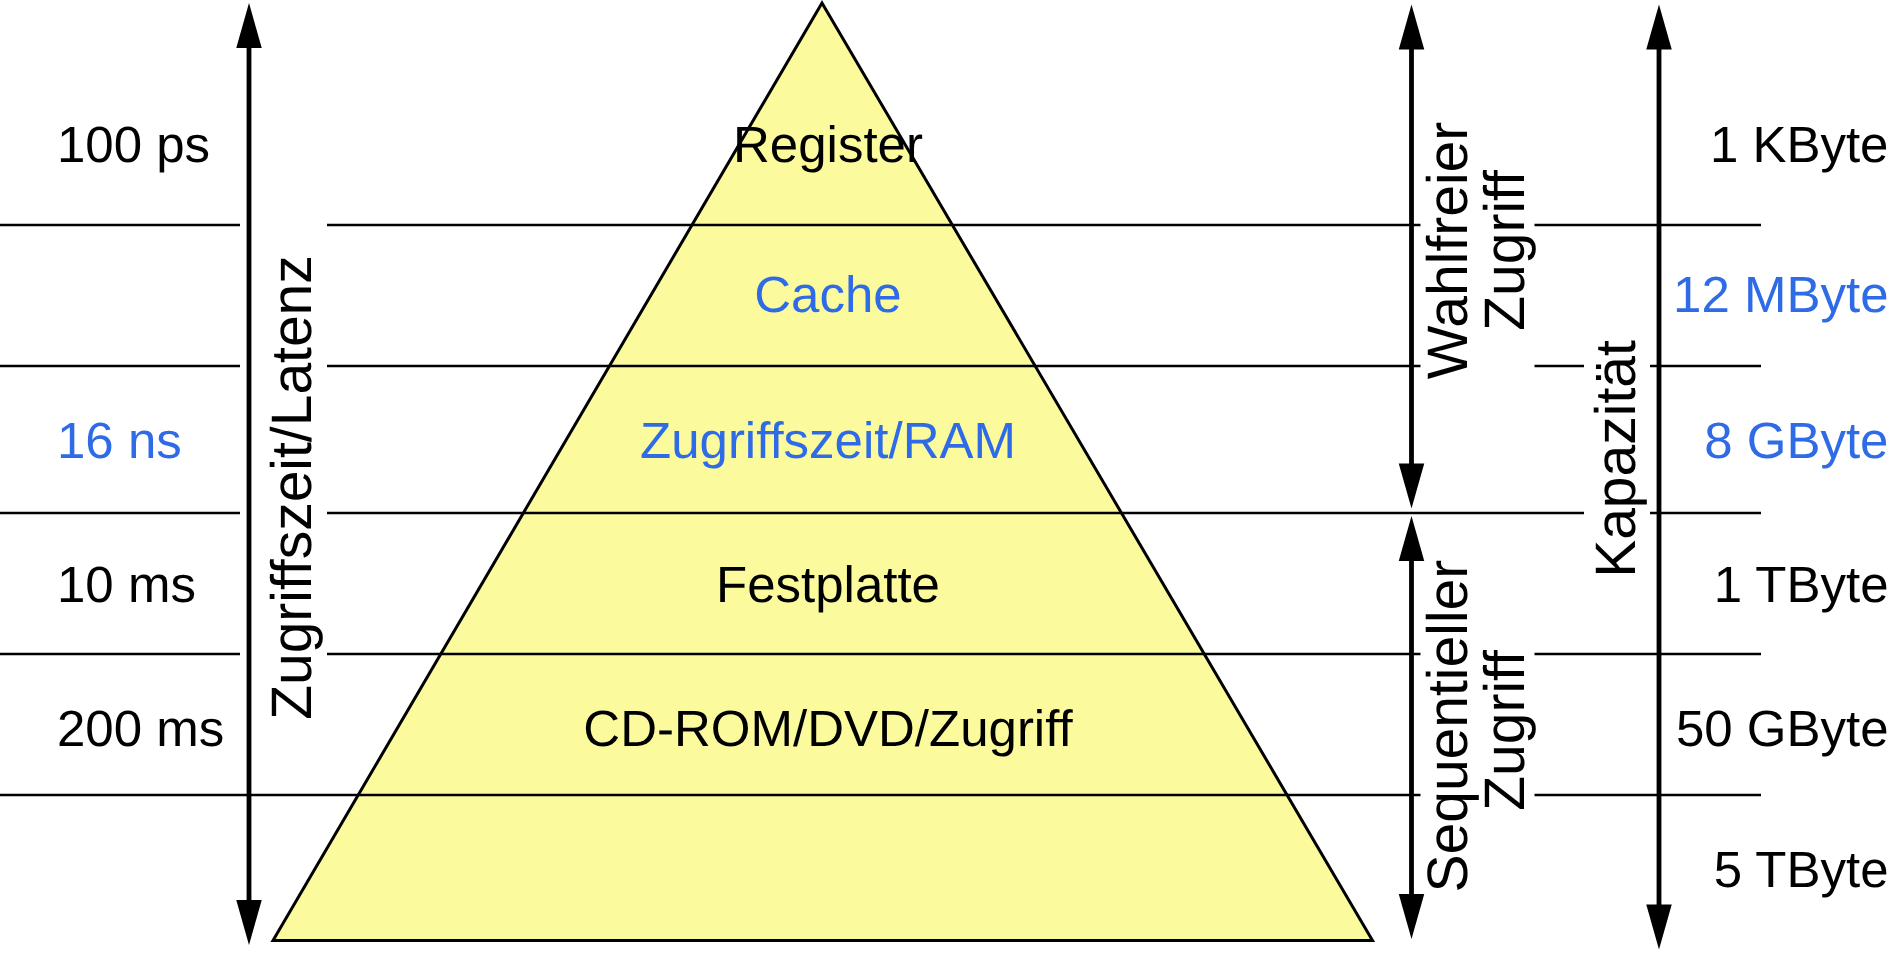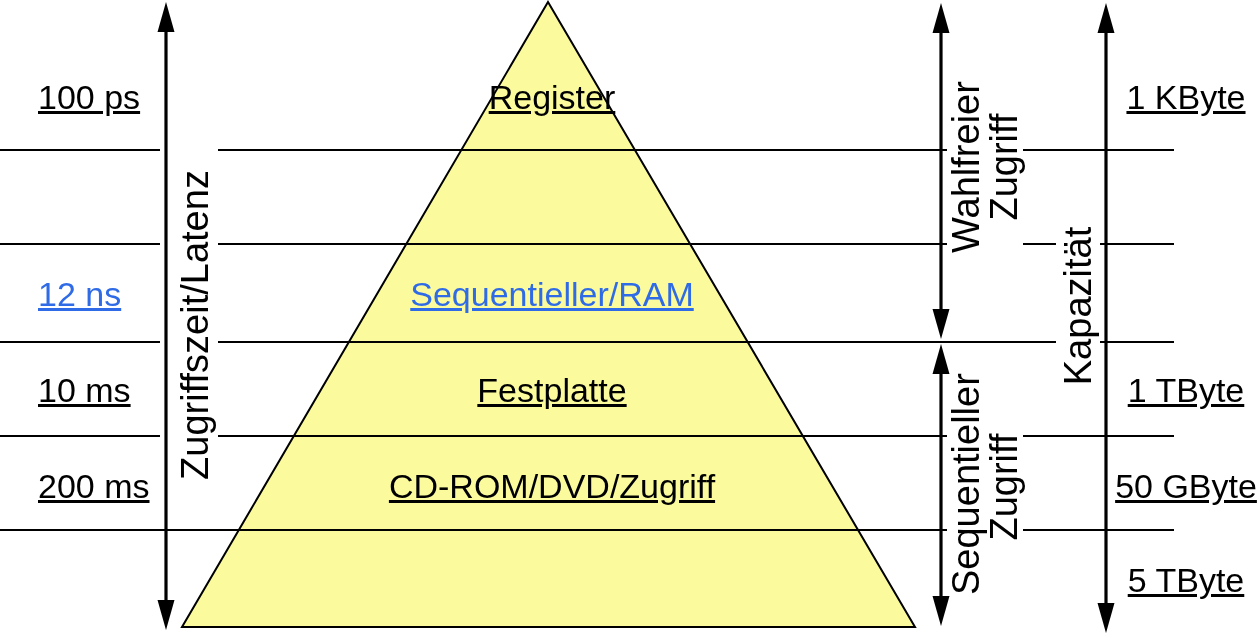--- a/index.html
+++ b/index.html
@@ -9,24 +9,23 @@
     background:#ffffff;
     font-family:"Liberation Sans", sans-serif;
     overflow:hidden;
   }
   #shapes{position:absolute;left:0;top:0;}
   .lbl{
     position:absolute;
     height:44px;line-height:44px;
     font-size:34px;color:#000000;
     white-space:nowrap;
-    text-decoration:underline;
   }
   .tick-left{left:38px;width:170px;text-align:left;}
-  .tick-right{left:1113px;width:146px;text-align:center;}
+  .tick-right{left:1113px;width:146px;text-align:right;}
   .pyr{left:302px;width:500px;text-align:center;}
   .blue{color:#2F6BE6;}
   
   .row0{top:75px;}.row1{top:175px;}.row2{top:272px;}
   .row3{top:368px;}.row4{top:464px;}.row5{top:558px;}
   .vlabel{
     position:absolute;
     background:#ffffff;
     color:#000000;
     font-size:38px;line-height:38px;
@@ -98,27 +97,30 @@
 
       <g>
         <line x1="1106" y1="28" x2="1106" y2="608" stroke="#000000"></line>
         <polygon points="1106,3 1097.5,33 1114.5,33" stroke="none"></polygon>
         <polygon points="1106,633 1097.5,603 1114.5,603" stroke="none"></polygon>
       </g>
     </g>
   </svg>
 
   <div class="lbl tick-left row0">100 ps</div>
-  <div class="lbl tick-left row2 blue">12 ns</div>
+  <div class="lbl tick-left row2 blue">16 ns</div>
   <div class="lbl tick-left row3">10 ms</div>
   <div class="lbl tick-left row4">200 ms</div>
 
   <div class="lbl pyr row0">Register</div>
-  <div class="lbl pyr row2 blue">Sequentieller/RAM</div>
+  <div class="lbl pyr row1 blue">Cache</div>
+  <div class="lbl pyr row2 blue">Zugriffszeit/RAM</div>
   <div class="lbl pyr row3">Festplatte</div>
   <div class="lbl pyr row4">CD-ROM/DVD/Zugriff</div>
 
   <div class="lbl tick-right row0">1 KByte</div>
+  <div class="lbl tick-right row1 blue">12 MByte</div>
+  <div class="lbl tick-right row2 blue">8 GByte</div>
   <div class="lbl tick-right row3">1 TByte</div>
   <div class="lbl tick-right row4">50 GByte</div>
   <div class="lbl tick-right row5">5 TByte</div>
 
 </div>
 
 </body></html>

